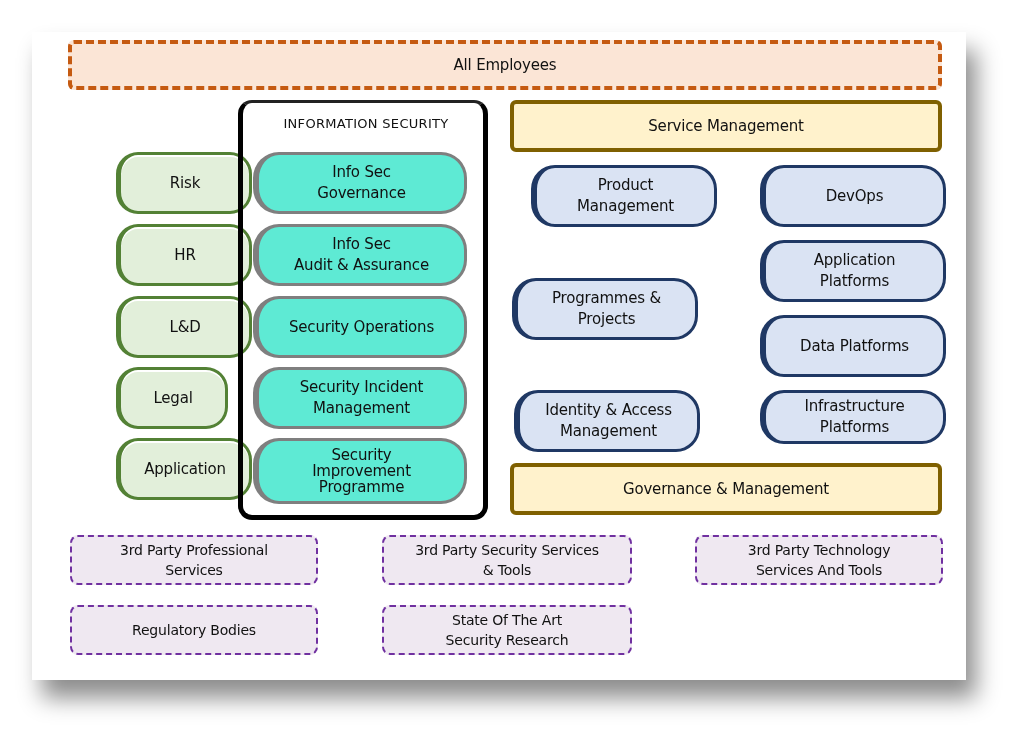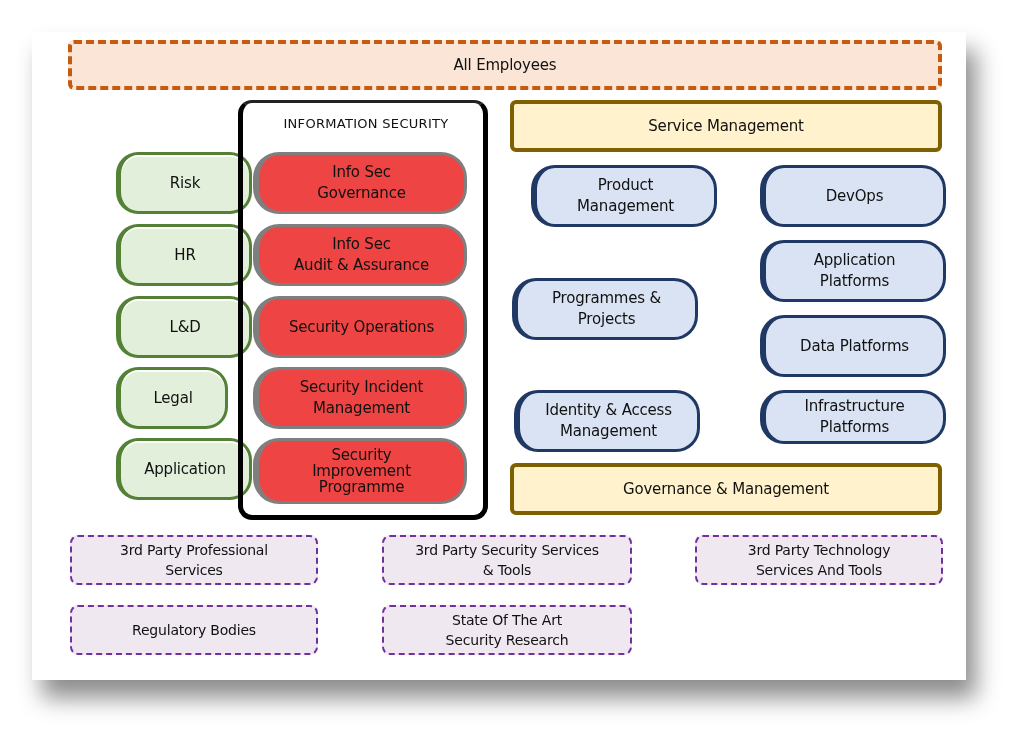--- a/index.html
+++ b/index.html
@@ -26,21 +26,21 @@
     margin-left: 44px;
   }
   .infosec-frame {
     border:5px solid #000; border-radius:14px; border-top-color:#222; border-top-width:3px;
   }
   .infosec-title {
     position:absolute; font-size:13px; letter-spacing:0.3px; color:#111;
     font-family:"DejaVu Sans", sans-serif; text-align:center;
   }
   .sec {
-    background:#ef4444; border:3px solid #7f7f7f; border-left-width:6px; border-radius:26px;
+    background:#5eead4; border:3px solid #7f7f7f; border-left-width:6px; border-radius:26px;
   }
   .band {
     background:#fff2cc; border:4px solid #7f6000; border-radius:6px;
   }
   .svc {
     background:#dae3f3; border:3px solid #1f3864; border-left-width:6px; border-radius:24px;
   }
   .third {
     background:#efe8f1; border:2px dashed #7030a0; border-radius:8px; font-size:14px; line-height:20px;
   }

